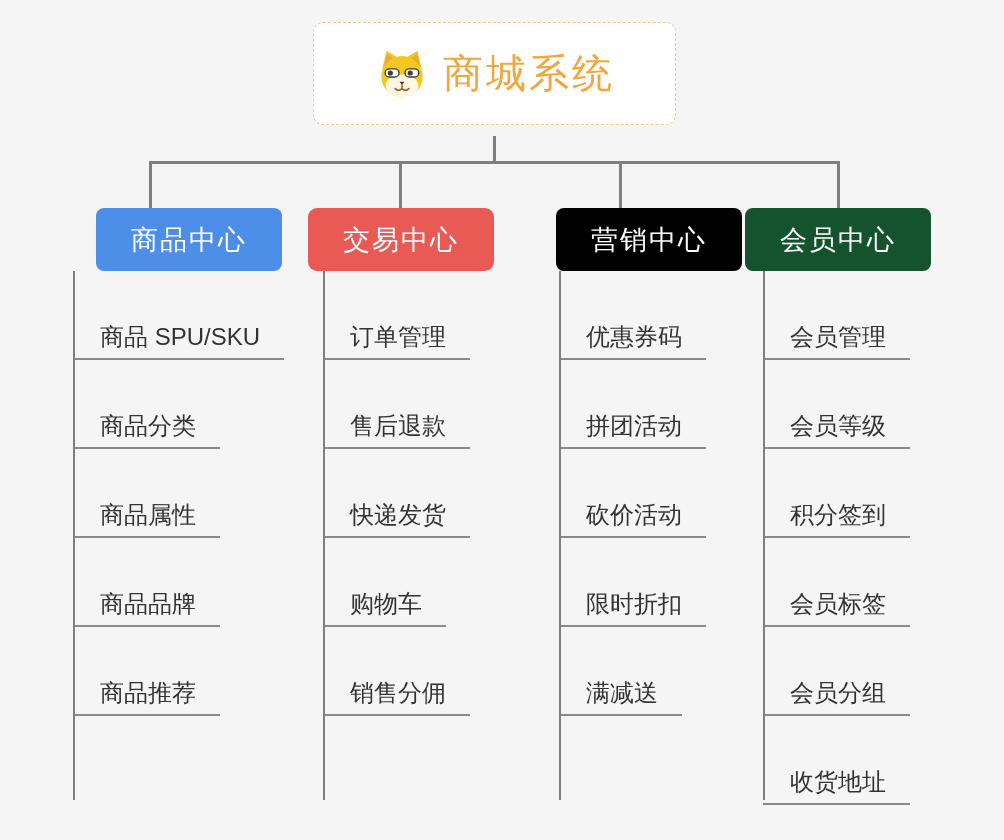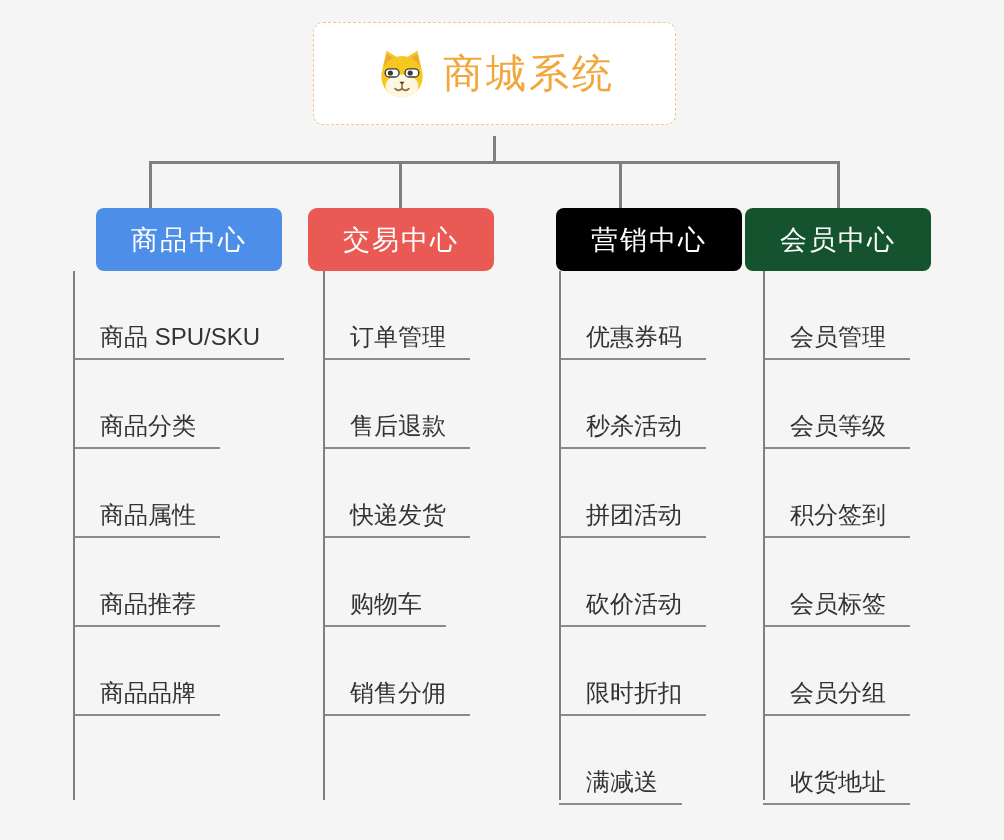--- a/index.html
+++ b/index.html
@@ -87,24 +87,24 @@
     <div class="item">
         <span>商品 SPU/SKU</span>
       </div>
     <div class="item">
         <span>商品分类</span>
       </div>
     <div class="item">
         <span>商品属性</span>
       </div>
     <div class="item">
-        <span>商品推荐</span>
+        <span>商品品牌</span>
       </div>
     <div class="item">
-        <span>商品品牌</span>
+        <span>商品推荐</span>
       </div>
   </div>
 
   <div class="col" style="left:323px">
     <div class="col-line"></div>
     <div class="item">
         <span>订单管理</span>
       </div>
     <div class="item">
         <span>售后退款</span>
@@ -117,23 +117,20 @@
       </div>
     <div class="item">
         <span>销售分佣</span>
       </div>
   </div>
 
   <div class="col" style="left:559px">
     <div class="col-line"></div>
     <div class="item">
         <span>优惠券码</span>
-      </div>
-    <div class="item">
-        <span>秒杀活动</span>
       </div>
     <div class="item">
         <span>拼团活动</span>
       </div>
     <div class="item">
         <span>砍价活动</span>
       </div>
     <div class="item">
         <span>限时折扣</span>
       </div>

